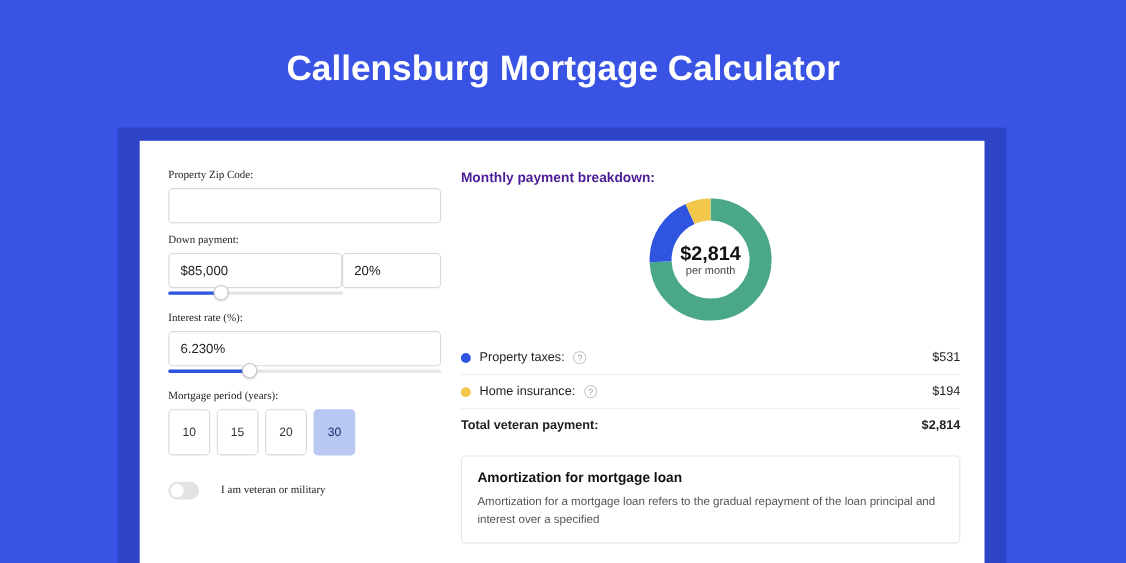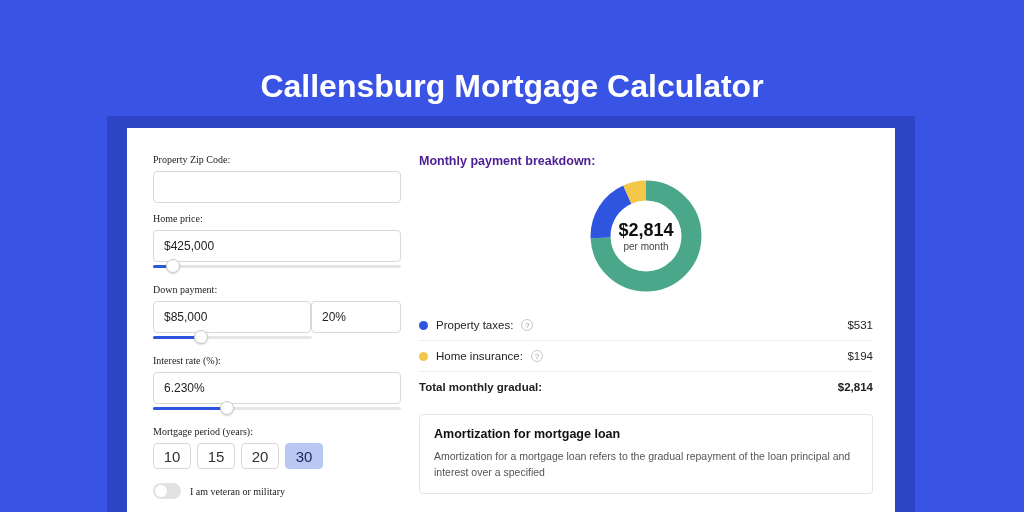--- a/index.html
+++ b/index.html
@@ -9,21 +9,21 @@
     height: 512px;
     background: #3953e5;
     overflow: hidden;
     position: relative;
   }
   .hero-title {
     text-align: center;
     color: #fff;
     font-size: 32px;
     font-weight: 700;
-    padding: 68px 0 28px 0;
+    padding: 44px 0 28px 0;
   }
   .backdrop {
     position: absolute;
     left: 107px;
     top: 116px;
     width: 808px;
     height: 420px;
     background: #2d44c7;
   }
   .panel {
@@ -67,23 +67,23 @@
   .slider-thumb {
     position:absolute; top:-1px; width:14px; height:14px;
     background:#fff; border:1px solid #c9c9c9; border-radius:50%;
     box-shadow: 0 1px 2px rgba(0,0,0,.15);
   }
   .dual { display:flex; gap:0; }
   .dual .text-input:first-child { flex:2; }
   .dual .text-input:last-child { flex:1; }
   .pills { display:flex; gap:6px; }
   .pill {
-    width:38px; height:26px;
+    width:38px; height:42px;
     border:1px solid #d9d9d9; border-radius:4px;
-    font-size:15px; color:#333;
+    font-size:11px; color:#333;
     display:flex; align-items:center; justify-content:center;
     background:#fff; cursor:pointer;
   }
   .pill.active { background:#b8c8f2; border-color:#b8c8f2; color:#1a2a66; }
   .toggle-row { display:flex; align-items:center; gap:8px; margin-top:14px; }
   .toggle {
     width:28px; height:16px; background:#e2e2e2; border-radius:9px; position:relative;
   }
   .toggle::after {
     content:""; position:absolute; left:2px; top:2px; width:12px; height:12px;
@@ -128,29 +128,20 @@
 <div class="backdrop"></div>
 
 <div class="panel">
   <div class="left">
 
     <div class="field">
       <label class="field-label">Property Zip Code:</label>
       <input class="text-input" value="" style="">
     </div>
 
-    <div class="field">
-      <label class="field-label">Home price:</label>
-      <input class="text-input" value="$425,000" style="">
-      <div class="slider-row">
-        <div class="slider-track"></div>
-        <div class="slider-fill" style="width:8%;"></div>
-        <div class="slider-thumb" style="left:calc(8% - 7px);"></div>
-      </div>
-    </div>
 
     <div class="field">
       <label class="field-label">Down payment:</label>
       <div class="dual">
         <input class="text-input" value="$85,000" style="">
         <input class="text-input" value="20%" style="">
       </div>
       <div class="slider-row" style="width:64%;">
         <div class="slider-track"></div>
         <div class="slider-fill" style="width:30%;"></div>
@@ -173,21 +164,21 @@
       <div class="pills">
         <div class="pill">10</div>
         <div class="pill">15</div>
         <div class="pill">20</div>
         <div class="pill active">30</div>
       </div>
     </div>
 
     <div class="toggle-row">
       <div class="toggle"></div>
-      <span class="field-label" style="margin:1px;text-align:right;">I am veteran or military</span>
+      <span class="field-label" style="margin:12px;text-align:right;">I am veteran or military</span>
     </div>
 
   </div>
 
   <div class="right">
     <div class="section-title">Monthly payment breakdown:</div>
 
     <div class="donut-wrap">
       <div class="donut">
         <svg viewBox="0 0 42 42">
@@ -212,21 +203,21 @@
     </div>
     <div class="line-item">
       <div class="li-left">
         <span class="dot" style="background:#f2c74a"></span>
         <span>Home insurance:</span>
         <span class="help">?</span>
       </div>
       <span>$194</span>
     </div>
     <div class="line-item total">
-      <span>Total monthly gradual:</span>
+      <span>Total veteran payment:</span>
       <span>$2,814</span>
     </div>
 
     <div class="amort-box">
       <div class="amort-title">Amortization for mortgage loan</div>
       <div class="amort-text">Amortization for a mortgage loan refers to the gradual repayment of the loan principal and interest over a specified</div>
     </div>
   </div>
 </div>
 

